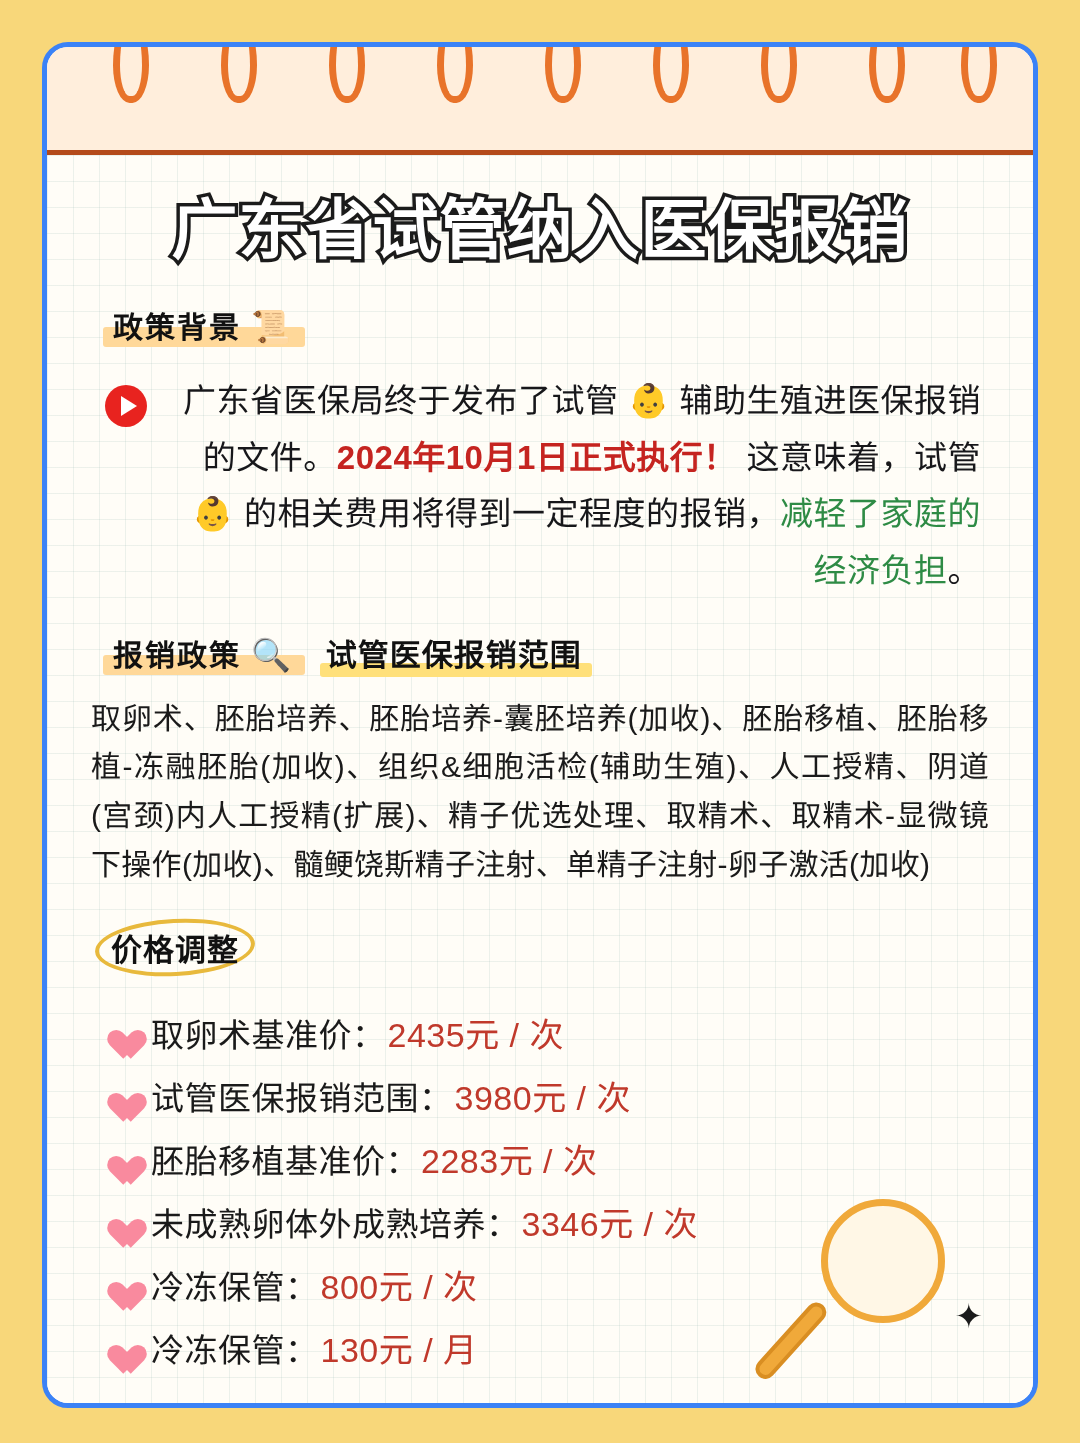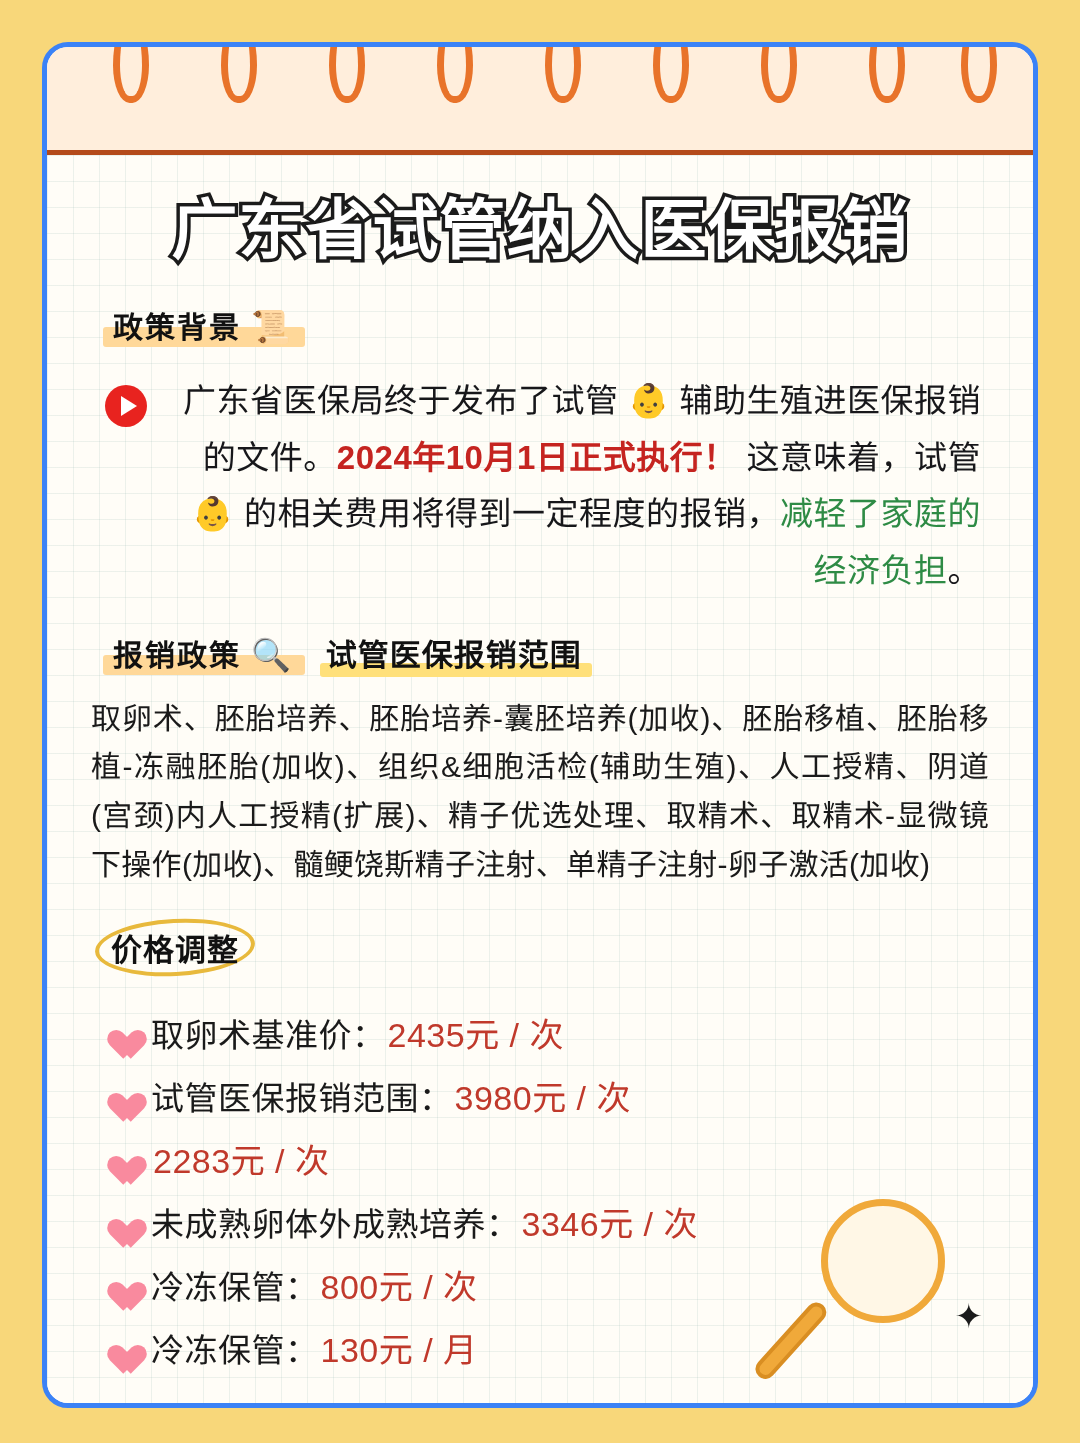--- a/index.html
+++ b/index.html
@@ -367,20 +367,21 @@
         <span class="price-label">取卵术基准价：</span>
         <span class="price-value">2435元 / 次</span>
       </div>
       <div class="price-item">
         <span class="heart"></span>
         <span class="price-label">试管医保报销范围：</span>
         <span class="price-value">3980元 / 次</span>
       </div>
       <div class="price-item">
         <span class="heart"></span>
+        <span class="price-label">胚胎移植基准价：</span>
         <span class="price-value">2283元 / 次</span>
       </div>
       <div class="price-item">
         <span class="heart"></span>
         <span class="price-label">未成熟卵体外成熟培养：</span>
         <span class="price-value">3346元 / 次</span>
       </div>
       <div class="price-item">
         <span class="heart"></span>
         <span class="price-label">冷冻保管：</span>

